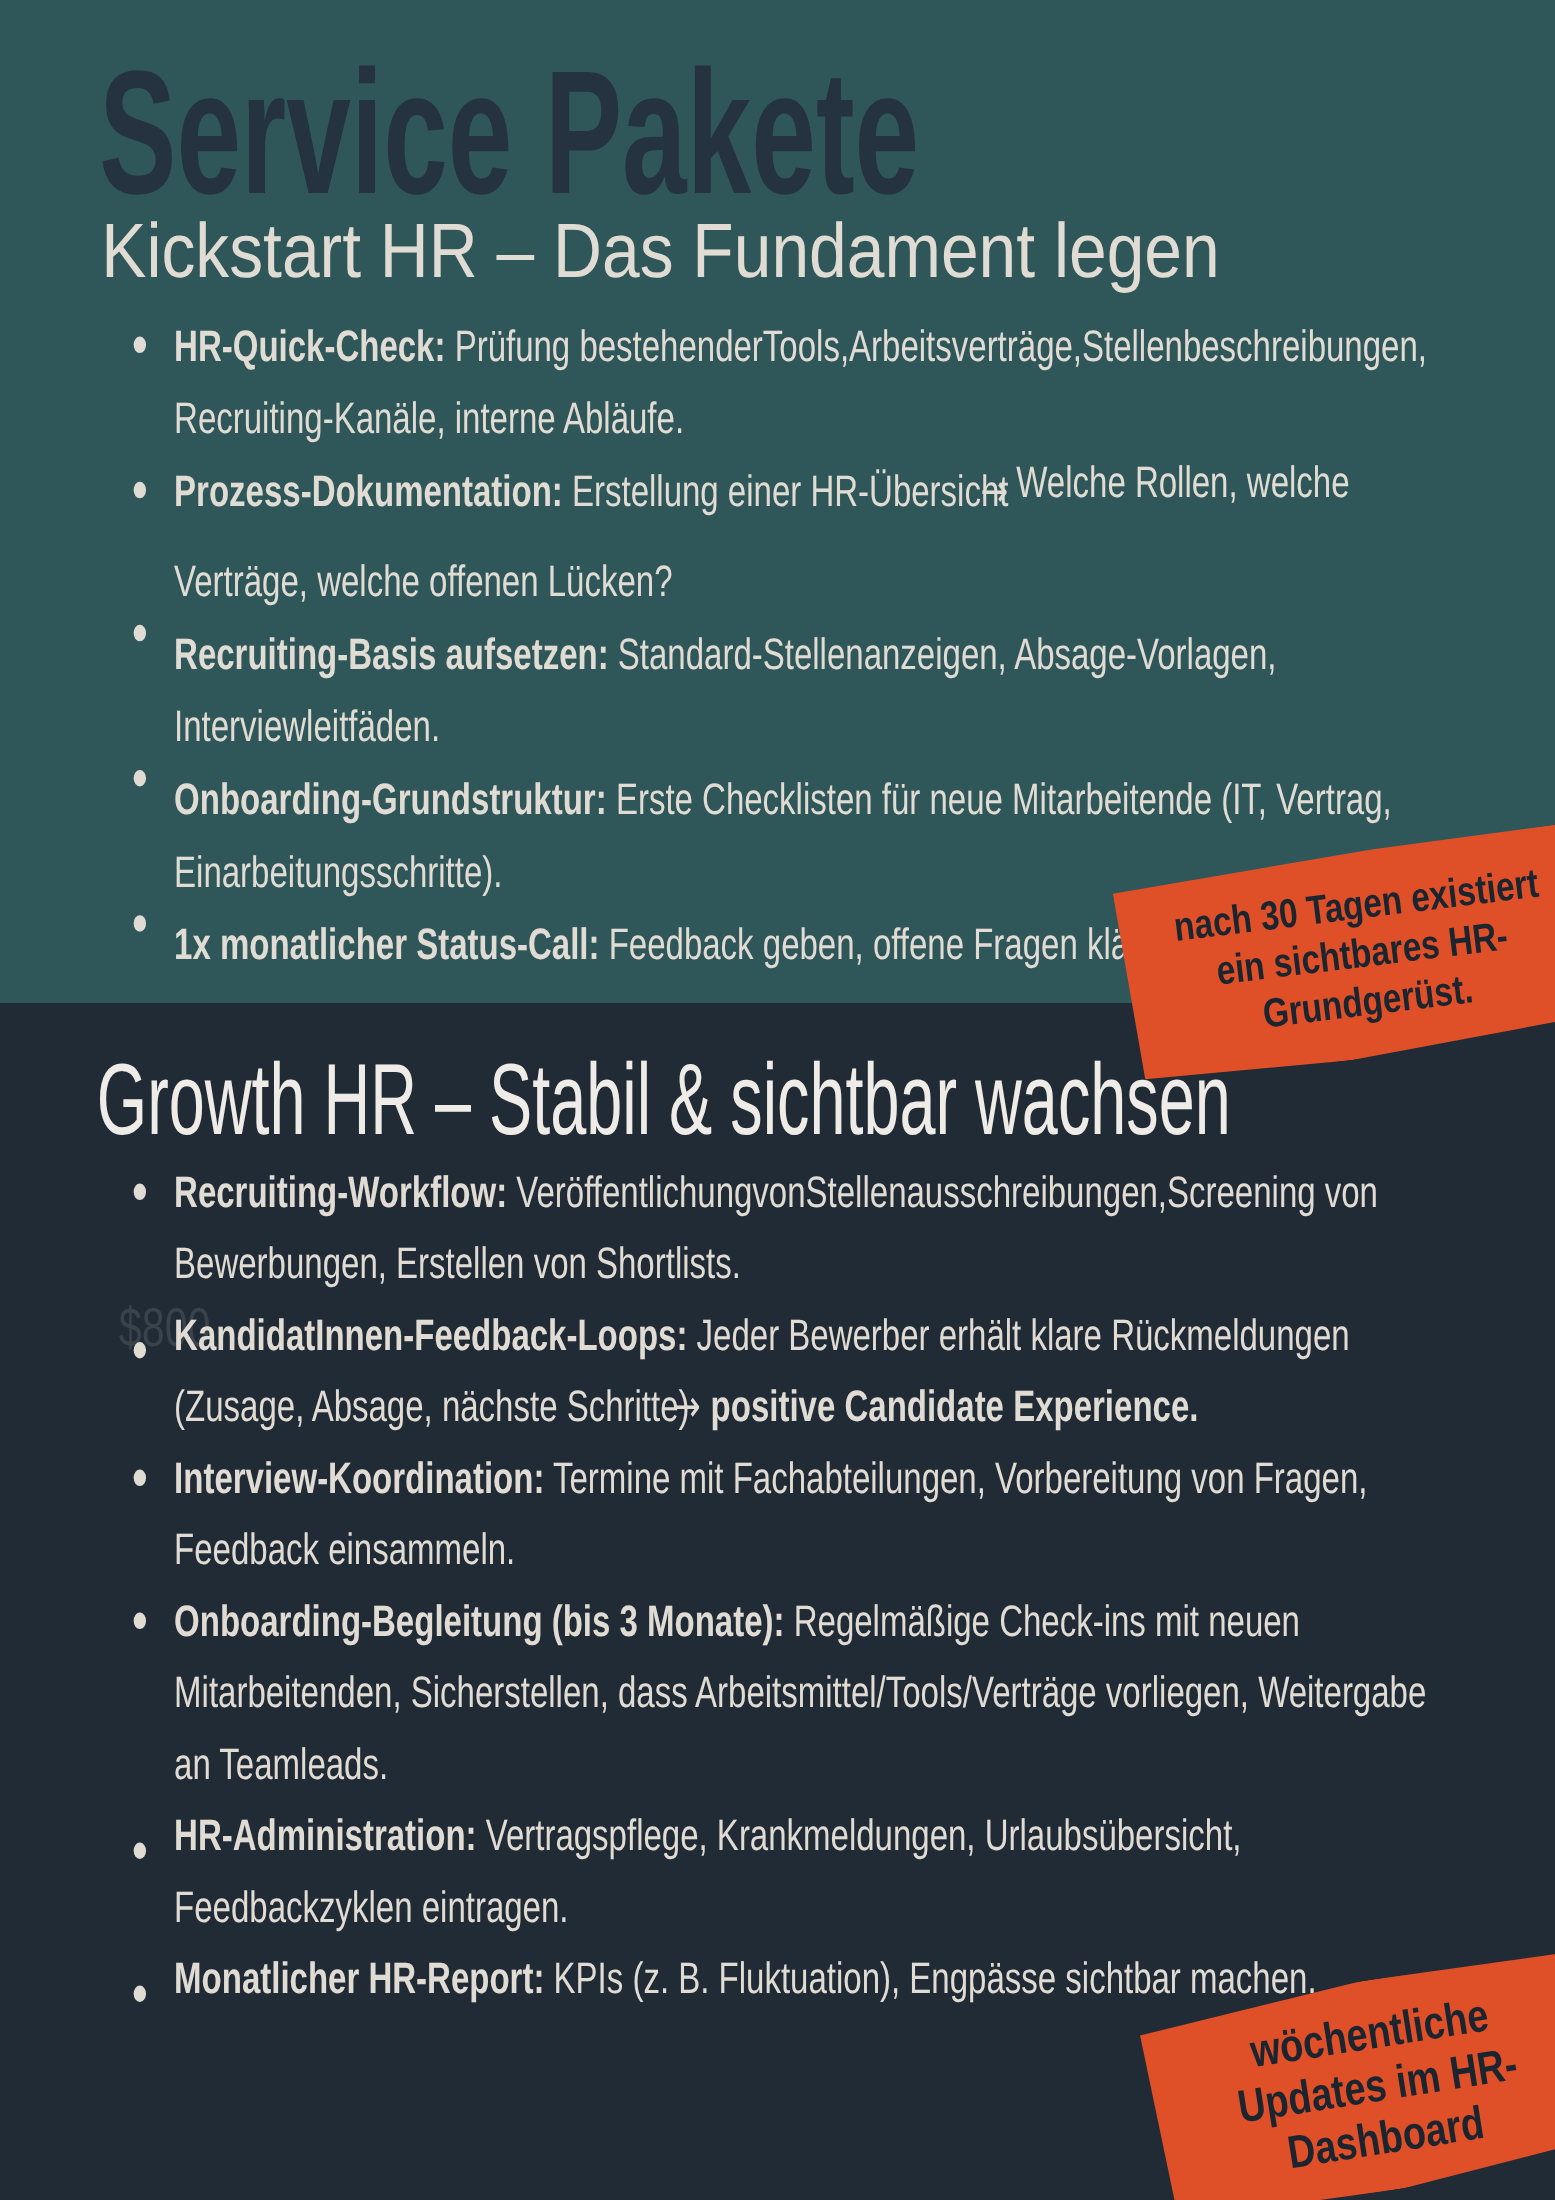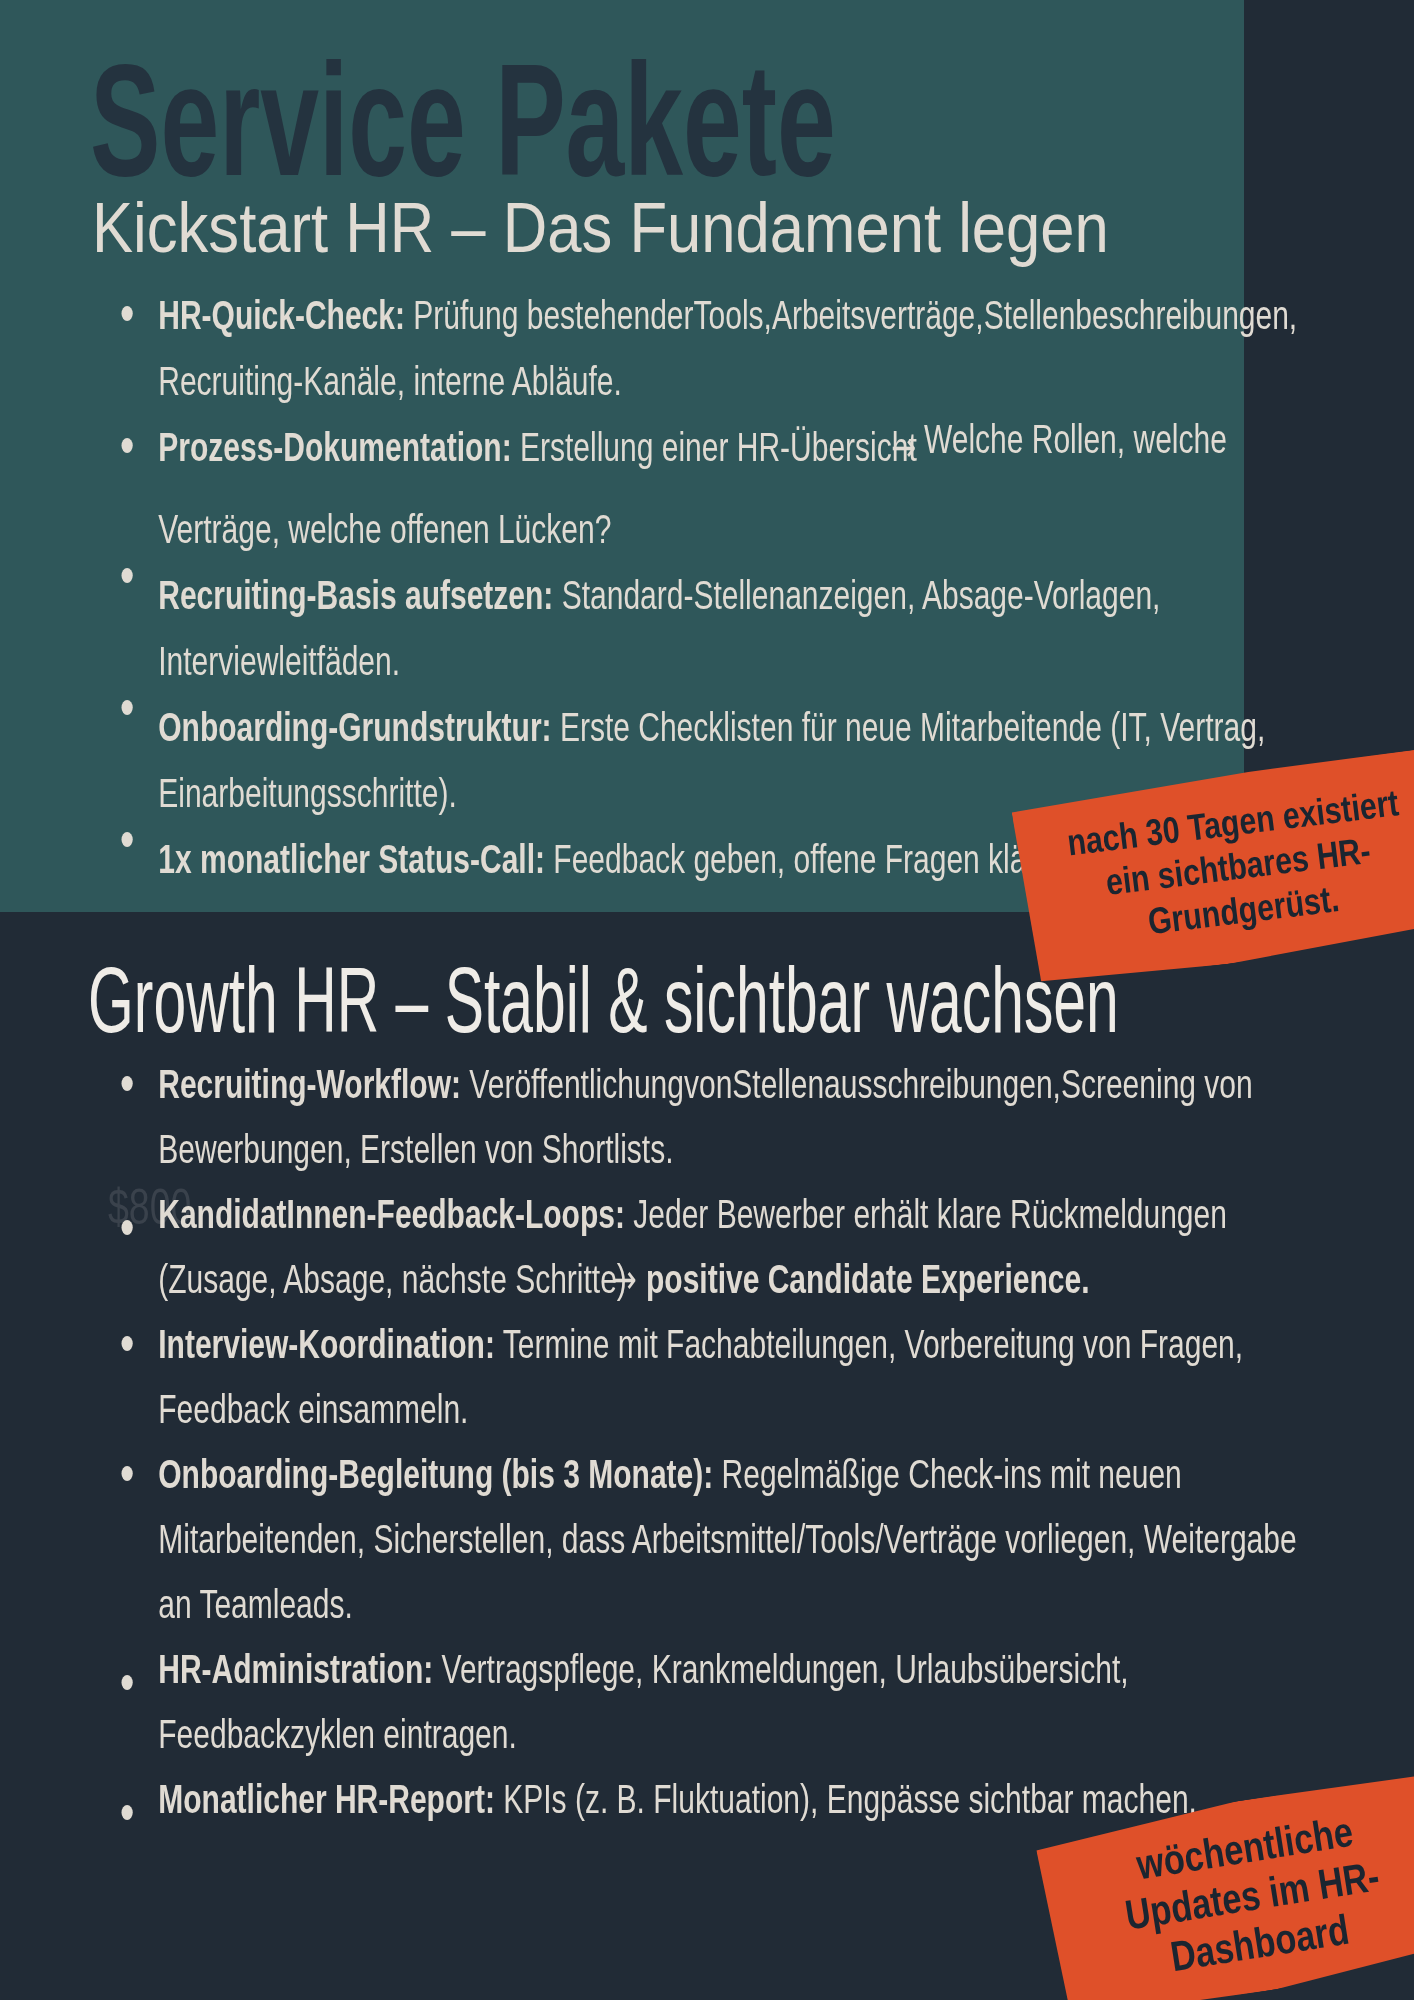--- a/index.html
+++ b/index.html
@@ -2,21 +2,21 @@
 <html><head>
 <meta charset="utf-8">
 <style>
   html,body{margin:0;padding:0;background:#111;}
   .page{
     position:relative;width:1414px;height:2000px;overflow:hidden;
     background:#212B36;
     font-family:"Liberation Sans",sans-serif;
   }
   .section-teal{
-    position:absolute;left:0;top:0;width:1244px;height:912px;
+    position:absolute;left:0;top:0;width:1414px;height:912px;
     background:#2F575A;
   }
   .section-navy{
     position:absolute;left:0;top:912px;width:1414px;height:1088px;
     background:#212B36;
   }
   
   .page-title{
     position:absolute;left:90px;top:32px;
     font-size:160px;font-weight:700;line-height:1.1;color:#24333F;

